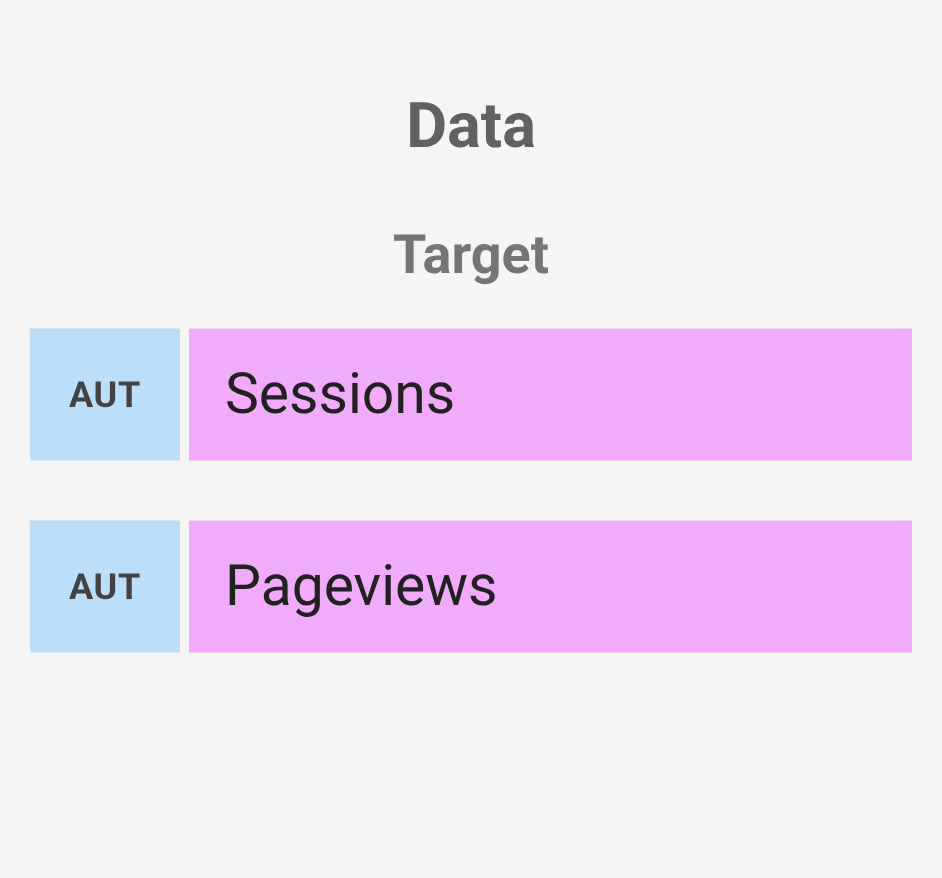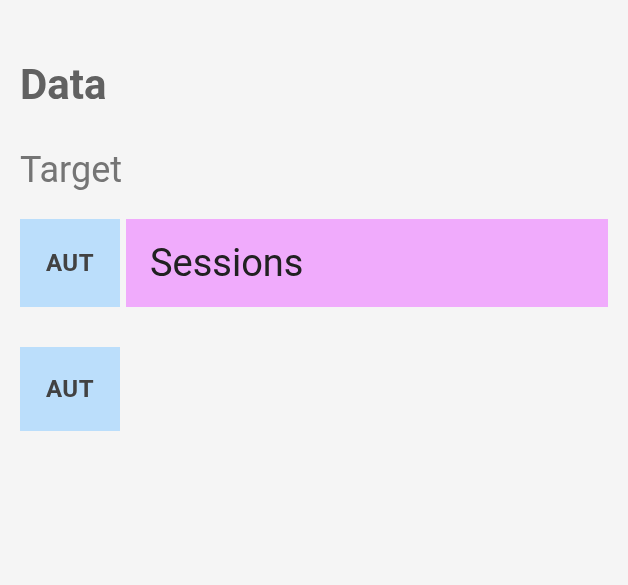--- a/index.html
+++ b/index.html
@@ -1,39 +1,40 @@
 <!DOCTYPE html>
 <html><head>
   <meta charset="utf-8">
   <style>
     * {
       margin: 0;
       padding: 0;
       box-sizing: border-box;
+      text-align: center;
     }
     body {
       width: 628px;
       height: 585px;
       background: #f5f5f5;
       font-family: -apple-system, BlinkMacSystemFont, "Segoe UI", Roboto, Helvetica, Arial, sans-serif;
       padding: 20px;
     }
     .section-title {
       font-size: 42px;
       font-weight: 700;
       color: #616161;
       margin-top: 40px;
       margin-bottom: 40px;
     }
     .field-group {
       margin-bottom: 40px;
     }
     .field-label {
       font-size: 36px;
-      font-weight: 400;
+      font-weight: 700;
       color: #757575;
       margin-bottom: 28px;
     }
     .field-row {
       display: flex;
       gap: 6px;
       border-radius: 25px;
     }
     .field-badge {
       background: #bbdefb;
@@ -68,14 +69,15 @@
   <div class="field-label">Target</div>
   <div class="field-row">
     <div class="field-badge">AUT</div>
     <div class="field-value">Sessions</div>
   </div>
 </div>
 
 <div class="field-group">
   <div class="field-row">
     <div class="field-badge">AUT</div>
+    <div class="field-value">Pageviews</div>
   </div>
 </div>
 
 </body></html>

